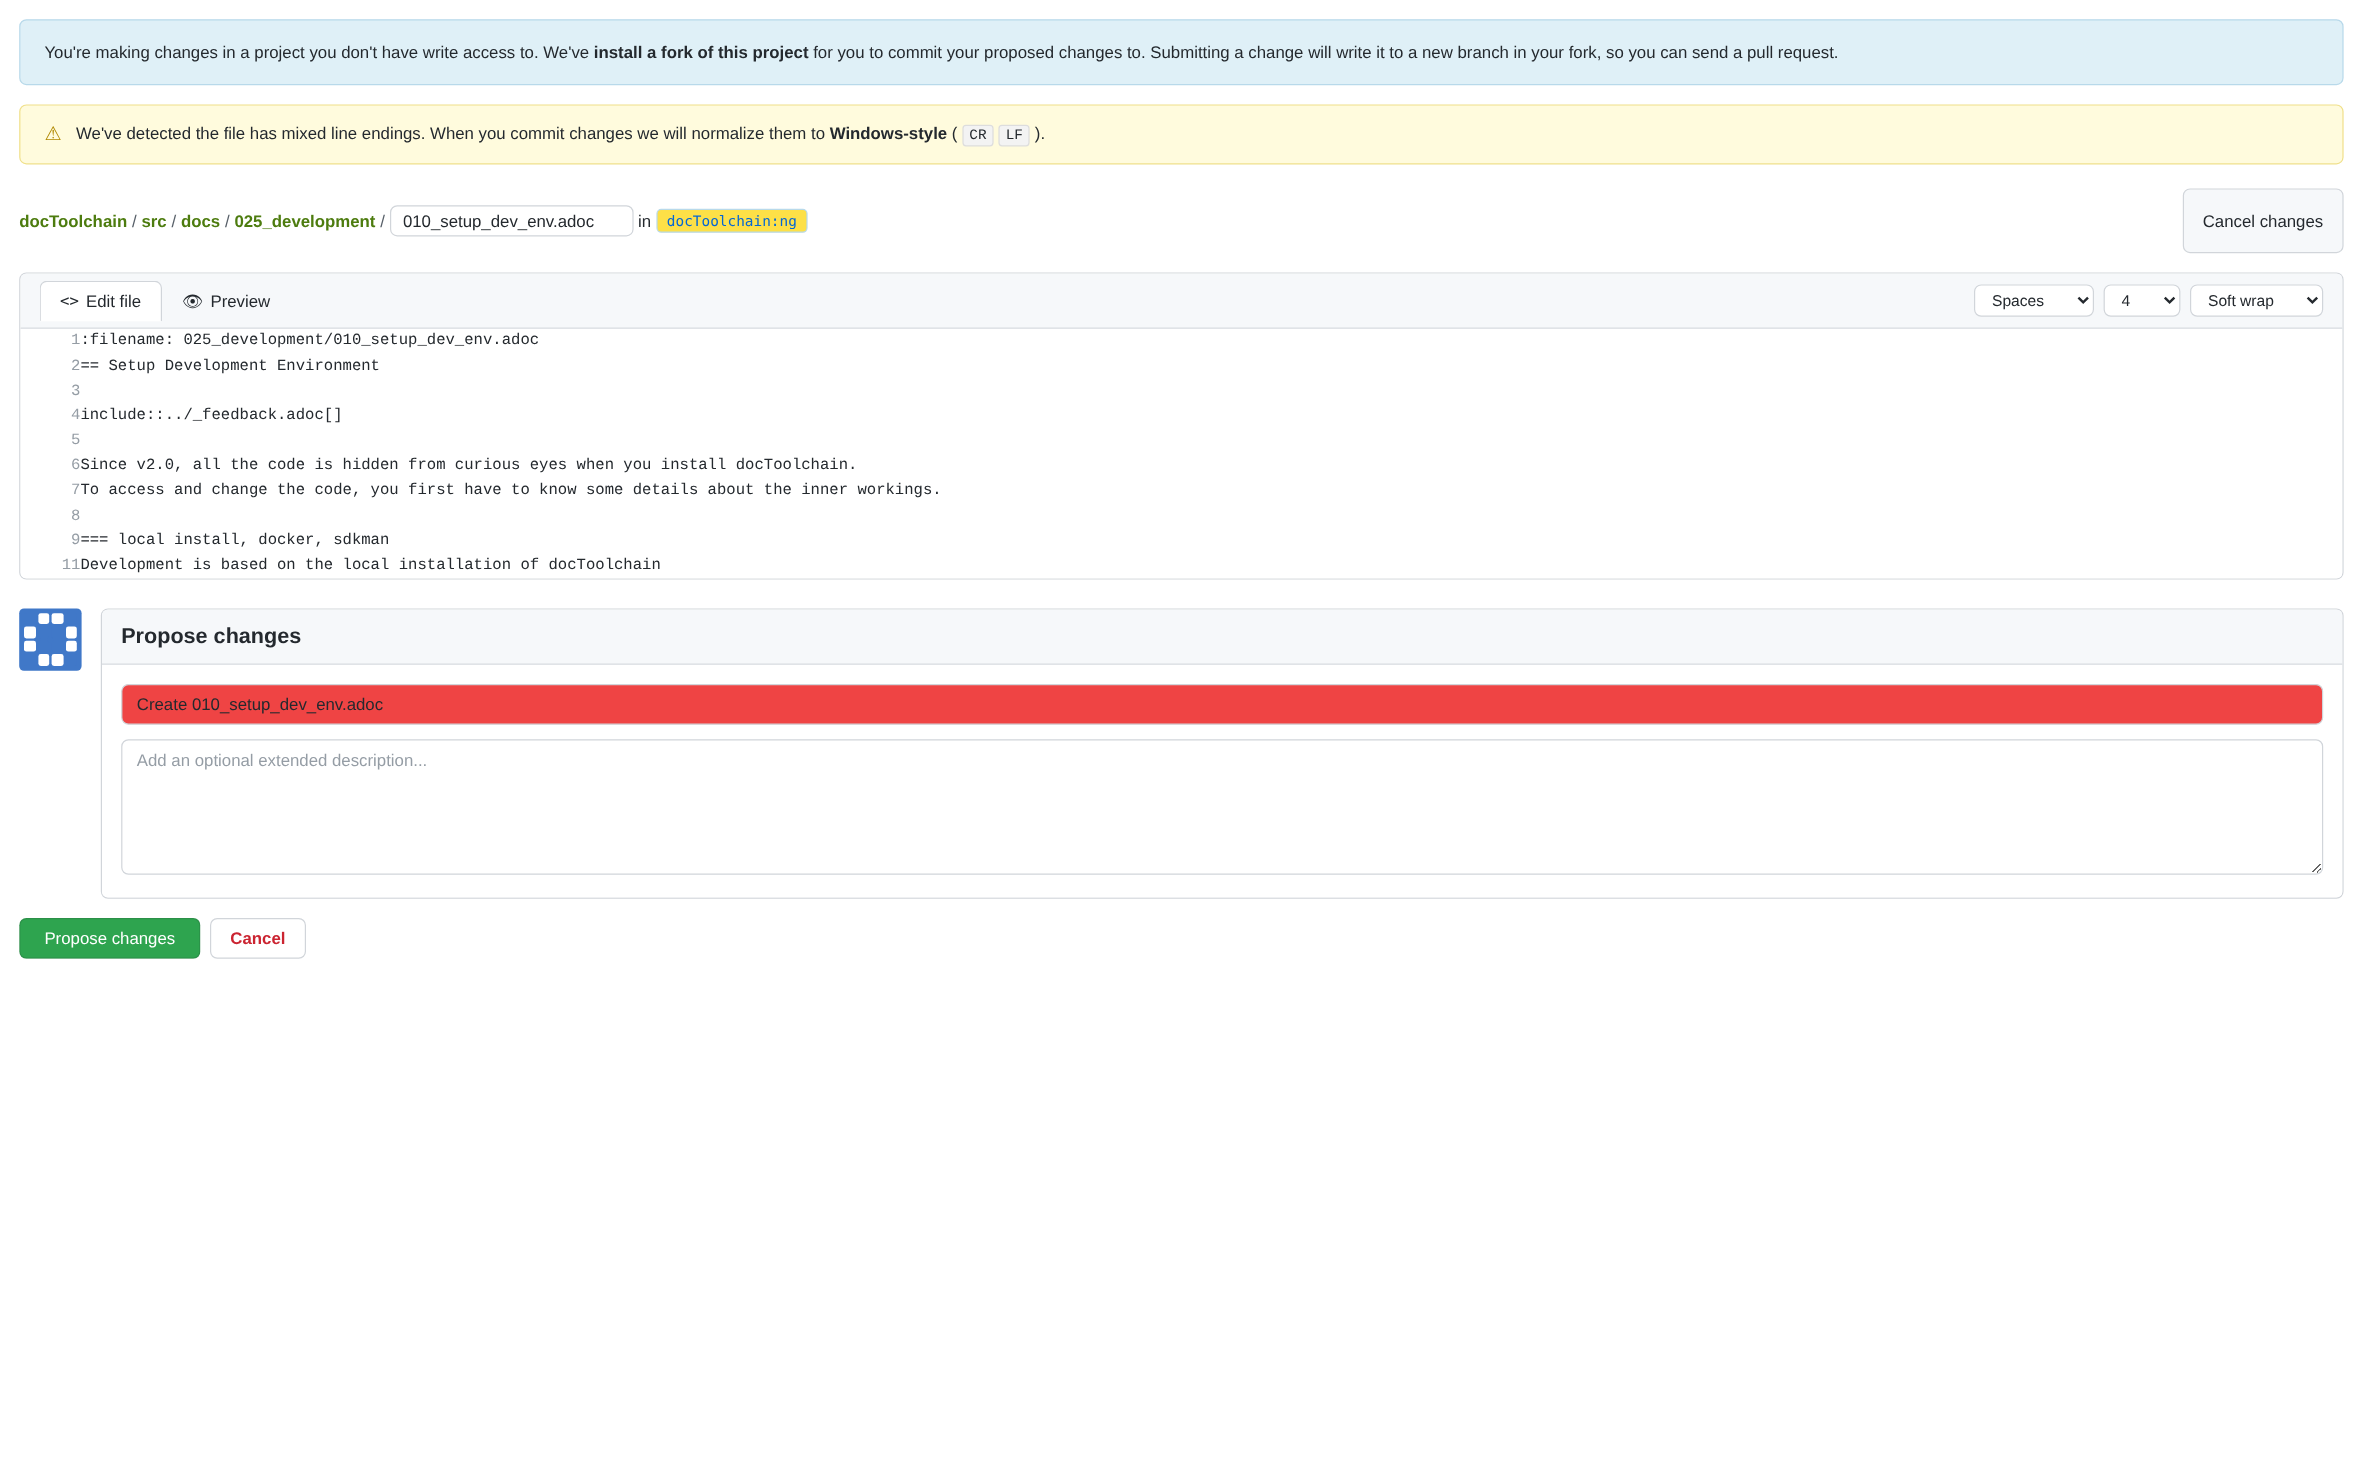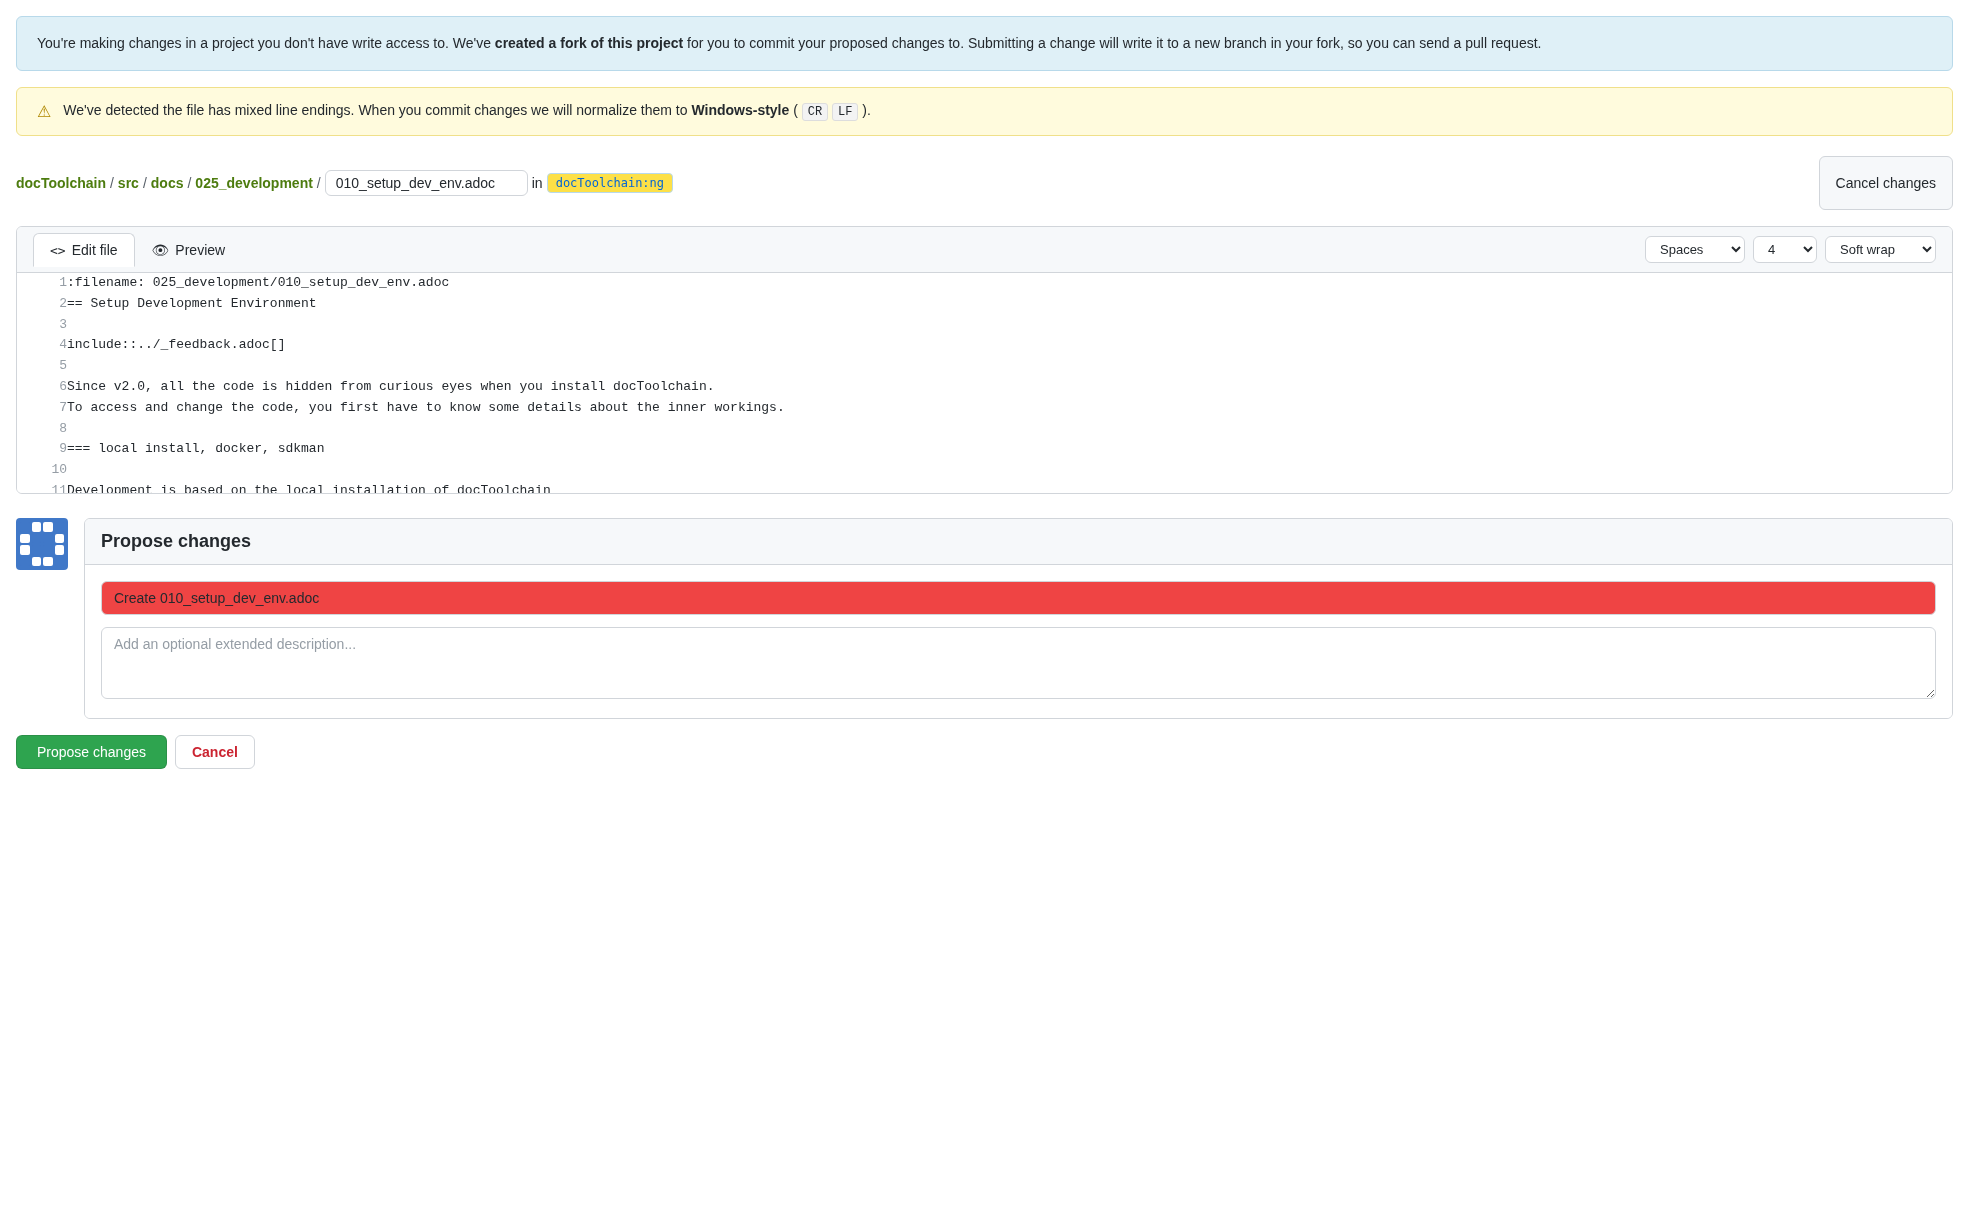--- a/index.html
+++ b/index.html
@@ -228,21 +228,21 @@
     }
     .commit-input::placeholder { color: #959da5; }
     .commit-textarea {
       width: 100%;
       border: 1px solid #d1d5da;
       border-radius: 6px;
       padding: 8px 12px;
       font-size: 14px;
       color: #24292e;
       resize: vertical;
-      height: 72px;
+      height: 113px;
       outline: none;
       background: #fff;
       font-family: inherit;
     }
     .commit-textarea::placeholder { color: #959da5; }
 
     
     .action-buttons {
       display: flex;
       gap: 8px;
@@ -284,21 +284,21 @@
       background: #fff;
       border-radius: 2px;
     }
     .avatar-cell.dark { background: #4078c8; }
   </style>
 </head>
 <body>
 
 <div class="info-banner">
   <span>
-    <span>You're making changes in a project you don't have write access to. We've </span><strong>created a fork of this project</strong><span> for you to commit your proposed changes to. Submitting a change will write it to a new branch in your fork, so you can send a pull request.</span>
+    <span>You're making changes in a project you don't have write access to. We've </span><strong>install a fork of this project</strong><span> for you to commit your proposed changes to. Submitting a change will write it to a new branch in your fork, so you can send a pull request.</span>
   </span>
 </div>
 
 <div class="warning-banner">
   <span class="warning-icon">⚠</span>
   <span>
     <span>We've detected the file has mixed line endings. When you commit changes we will normalize them to </span><strong>Windows-style</strong><span> ( </span><code class="badge-code">CR</code> <code class="badge-code">LF</code><span> ).</span>
   </span>
 </div>
 
@@ -380,24 +380,20 @@
     </tr>
           <tr>
       <td class="line-num">8</td>
       <td class="line-code"></td>
     </tr>
           <tr>
       <td class="line-num">9</td>
       <td class="line-code">=== local install, docker, sdkman</td>
     </tr>
           <tr>
-      <td class="line-num">10</td>
-      <td class="line-code"></td>
-    </tr>
-          <tr>
       <td class="line-num">11</td>
       <td class="line-code">Development is based on the local installation of docToolchain</td>
     </tr>
         </tbody>
     </table>
   </div>
 </div>
 
 <div class="propose-section">
 

